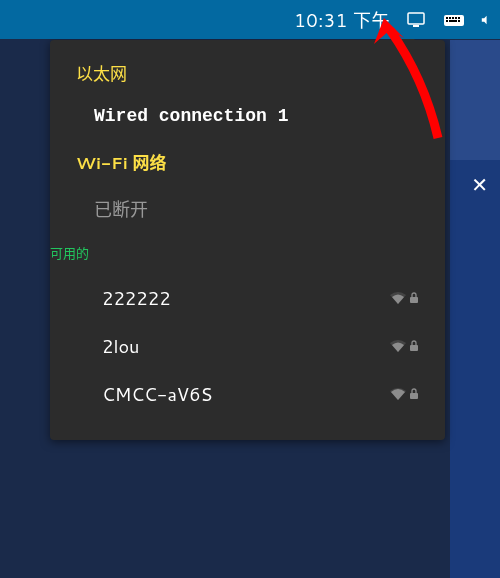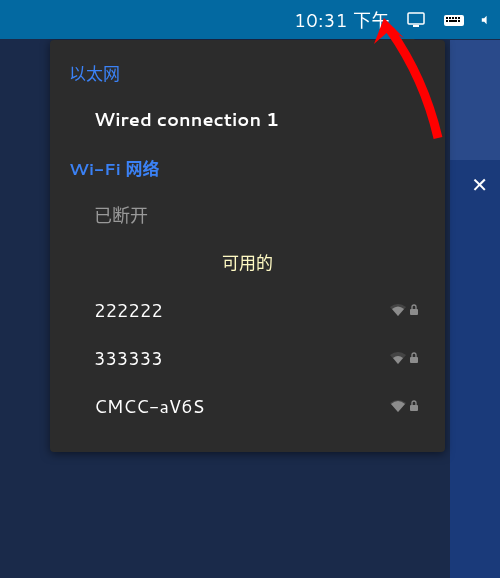--- a/index.html
+++ b/index.html
@@ -73,54 +73,55 @@
     .network-menu::before {
       content: "";
       position: absolute;
       top: -8px;
       right: 28px;
       border-left: 10px solid transparent;
       border-right: 10px solid transparent;
       border-bottom: 10px solid #2c2c2c;
     }
     .section-header {
-      color: #3b82f6;
+      color: #fde047;
       font-size: 17px;
-      padding: 6px 19px 10px;
+      padding: 6px 26px 10px;
     }
     .menu-item {
       color: #fff;
       font-size: 18px;
       padding: 11px 26px 11px 44px;
       cursor: pointer;
       display: flex;
       align-items: center;
       justify-content: space-between;
     }
     .menu-item.bold {
       font-weight: 700;
+      font-family: Liberation Mono, monospace;
     }
     .menu-item.dim {
       color: #999;
       text-align: right;
     }
     .available-header {
-      color: #fef9c3;
-      font-size: 17px;
-      text-align: center;
+      color: #22c55e;
+      font-size: 13px;
       padding: 10px 0 12px;
     }
     .wifi-item {
       color: #fff;
       font-size: 18px;
       padding: 11px 26px 11px 44px;
       cursor: pointer;
       display: flex;
       align-items: center;
       justify-content: space-between;
+      margin-left: 8px;
     }
     .wifi-icon-group {
       display: inline-flex;
       align-items: center;
       gap: 2px;
       opacity: 0.6;
     }
     .red-arrow {
       position: absolute;
       top: 8px;
@@ -190,25 +191,25 @@
           <path d="M9 13 L1 4 Q9 -2 17 4 Z" fill="#555"></path>
           <path d="M9 13 L3 6 Q9 1 15 6 Z" fill="#ccc"></path>
         </svg>
       <svg width="10" height="12" viewBox="0 0 10 12">
           <rect x="1" y="5" width="8" height="6" rx="1" fill="#ccc"></rect>
           <path d="M3 5 V3 Q3 1 5 1 Q7 1 7 3 V5" fill="none" stroke="#ccc" stroke-width="1.3"></path>
         </svg>
     </span>
   </div>
   <div class="wifi-item">
-    <span>333333</span>
+    <span>2lou</span>
     <span class="wifi-icon-group">
       <svg width="18" height="14" viewBox="0 0 18 14">
           <path d="M9 13 L1 4 Q9 -2 17 4 Z" fill="#555"></path>
-          <path d="M9 13 L4 7 Q9 3 14 7 Z" fill="#ccc"></path>
+          <path d="M9 13 L3 6 Q9 1 15 6 Z" fill="#ccc"></path>
         </svg>
       <svg width="10" height="12" viewBox="0 0 10 12">
           <rect x="1" y="5" width="8" height="6" rx="1" fill="#ccc"></rect>
           <path d="M3 5 V3 Q3 1 5 1 Q7 1 7 3 V5" fill="none" stroke="#ccc" stroke-width="1.3"></path>
         </svg>
     </span>
   </div>
   <div class="wifi-item">
     <span>CMCC-aV6S</span>
     <span class="wifi-icon-group">

